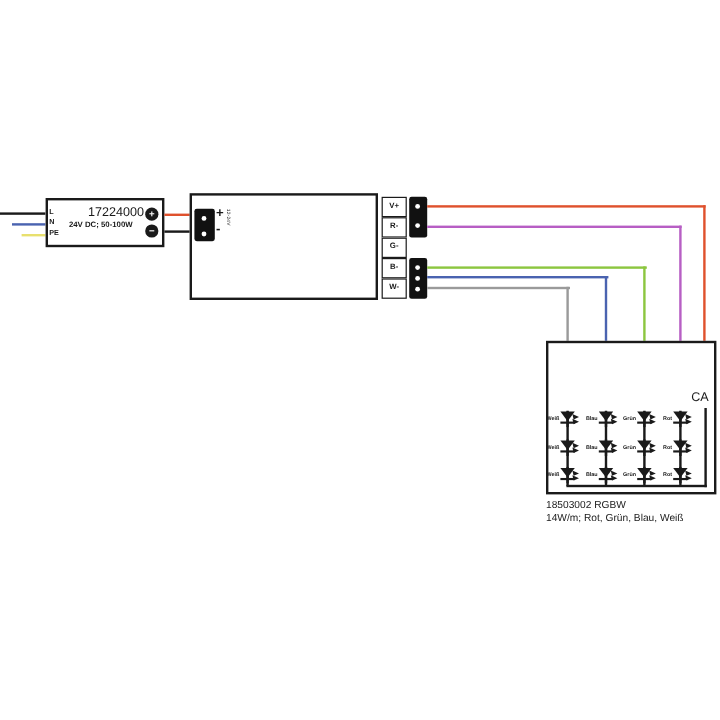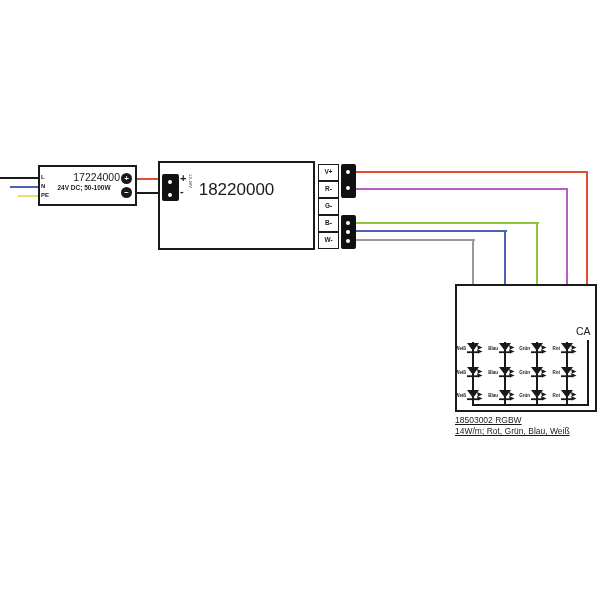--- a/index.html
+++ b/index.html
@@ -13,21 +13,21 @@
   .lbl{position:absolute;white-space:nowrap;}
   .conn{position:absolute;background:#111;border-radius:2px;}
   .dot{position:absolute;width:4px;height:4px;border-radius:50%;background:#fff;}
   .term{position:absolute;width:11px;height:11px;border-radius:50%;background:#1a1a1a;
         color:#fff;font-size:8px;line-height:11px;text-align:center;font-weight:700;}
   .vlabel{position:absolute;writing-mode:vertical-rl;font-size:4px;letter-spacing:.2px;}
   .ledlbl{position:absolute;width:18px;font-size:4.5px;font-weight:700;text-align:right;
           line-height:6px;}
   .led{position:absolute;}
   .ctext{position:absolute;left:158px;width:157px;text-align:center;}
-  .cap{position:absolute;left:455px;font-size:8.5px;line-height:10px;text-decoration:underline;}
+  .cap{position:absolute;left:455px;font-size:8.5px;line-height:10px;}
 </style>
 </head>
 <body>
 
 <div id="canvas">
 
   <div class="wire" style="left: 0px; top: 177px; width: 38px; height: 2px; background-color: rgb(26, 26, 26);"></div>
   <div class="wire" style="left: 10px; top: 186px; width: 28px; height: 2px; background-color: rgb(74, 99, 176);"></div>
   <div class="wire" style="left: 18px; top: 195px; width: 20px; height: 2px; background-color: rgb(232, 224, 110);"></div>
 
@@ -43,21 +43,20 @@
   <div class="wire" style="left: 137px; top: 178px; width: 27px; height: 2px; background-color: rgb(223, 81, 45);"></div>
   <div class="wire" style="left: 137px; top: 192px; width: 27px; height: 2px; background-color: rgb(26, 26, 26);"></div>
 
   <div class="box" style="left:158px;top:161px;width:157px;height:89px"></div>
   <div class="conn" style="left:162px;top:174px;width:17px;height:27px"></div>
   <div class="dot" style="left:168px;top:180px"></div>
   <div class="dot" style="left:168px;top:193px"></div>
   <span class="lbl" style="left:180px;top:172px;font-size:11px;font-weight:700">+</span>
   <span class="lbl" style="left:180px;top:185px;font-size:11px;font-weight:700">-</span>
   <span class="vlabel" style="left:188px;top:174px">12-24V</span>
-  <div class="ctext" style="top:180px;font-size:17px">18220000</div>
 
   <div class="tbox" style="top:164px">V+</div>
   <div class="tbox" style="top:181px">R-</div>
   <div class="tbox" style="top:198px">G-</div>
   <div class="tbox" style="top:215px">B-</div>
   <div class="tbox" style="top:232px">W-</div>
 
   <div class="conn" style="left:341px;top:164px;width:15px;height:34px"></div>
   <div class="dot" style="left:346px;top:170px"></div>
   <div class="dot" style="left:346px;top:186px"></div>

